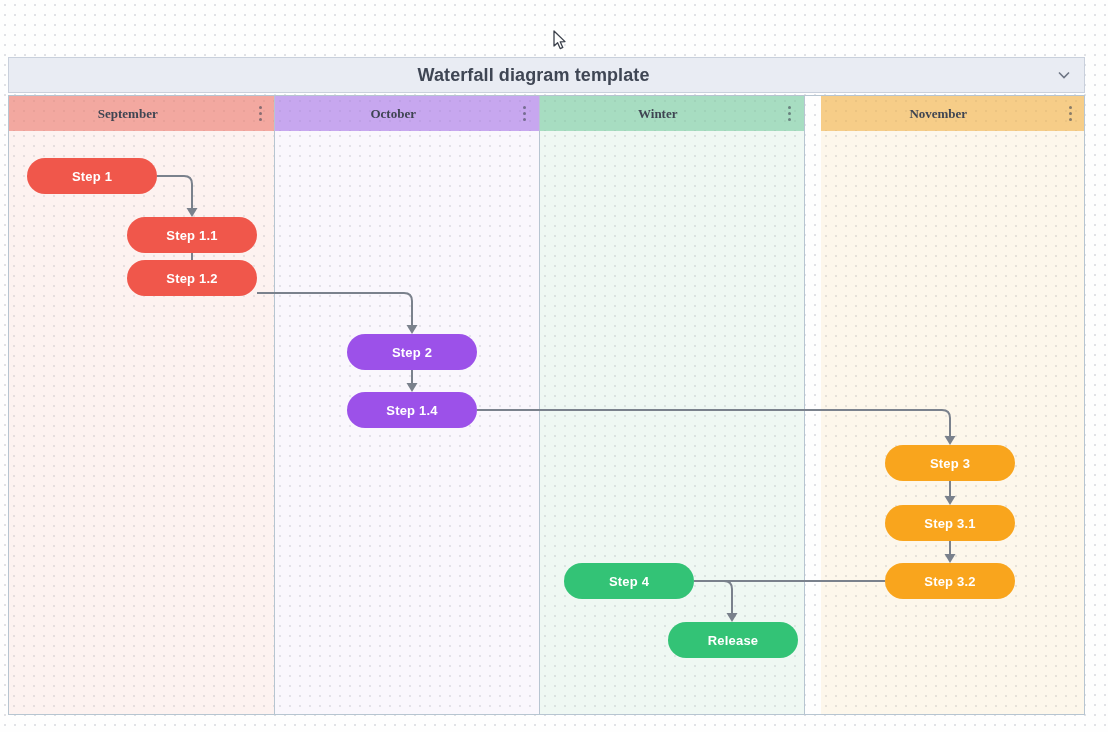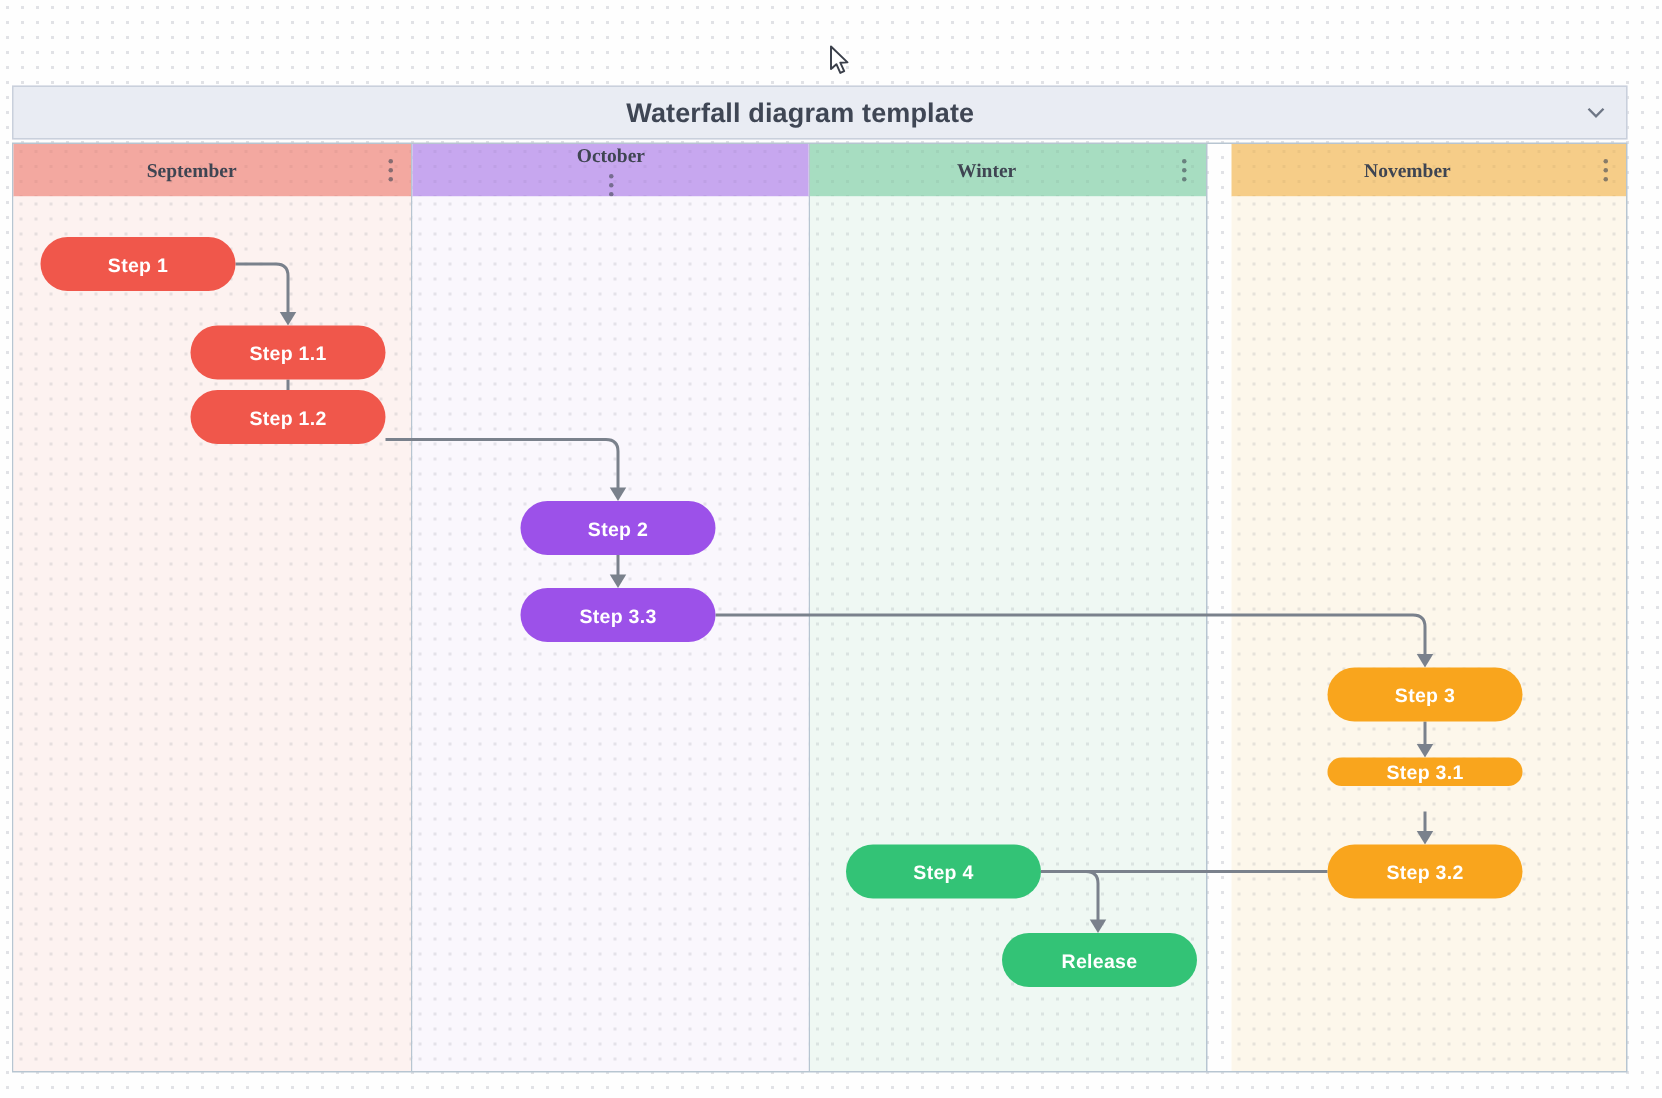--- a/index.html
+++ b/index.html
@@ -93,21 +93,21 @@
           <span class="col-label">September</span>
           <span class="kebab">
             <span class="dot"></span>
             <span class="dot"></span>
             <span class="dot"></span>
           </span>
         </div>
         <div class="col-body" style="background-color: rgb(253, 242, 240);"></div>
       </div>
       <div class="col" style="width: 269px;">
-        <div class="col-header" style="background-color: rgb(199, 167, 239); flex-direction: column;">
+        <div class="col-header" style="background-color: rgb(199, 167, 239);">
           <span class="col-label">October</span>
           <span class="kebab">
             <span class="dot"></span>
             <span class="dot"></span>
             <span class="dot"></span>
           </span>
         </div>
         <div class="col-body" style="background-color: rgb(250, 247, 253);"></div>
       </div>
       <div class="col" style="width: 269px;">
@@ -152,23 +152,23 @@
       <path d="M694 581 H885" fill="none" stroke="#7a818c" stroke-width="2"></path>
       <path d="M694 581 H724 Q732 581 732 589 V614" fill="none" stroke="#7a818c" stroke-width="2"></path>
       <polygon points="726.5,613 737.5,613 732,622" fill="#7a818c"></polygon>
     </svg>
 
   <div id="nodes-layer">
       <div class="node" style="left: 27px; top: 158px; width: 130px; height: 36px; background: rgb(240, 87, 75);">Step 1</div>
       <div class="node" style="left: 127px; top: 217px; width: 130px; height: 36px; background: rgb(240, 87, 75);">Step 1.1</div>
       <div class="node" style="left: 127px; top: 260px; width: 130px; height: 36px; background: rgb(240, 87, 75);">Step 1.2</div>
       <div class="node" style="left: 347px; top: 334px; width: 130px; height: 36px; background: rgb(156, 81, 233);">Step 2</div>
-      <div class="node" style="left: 347px; top: 392px; width: 130px; height: 36px; background: rgb(156, 81, 233);">Step 3.3</div>
+      <div class="node" style="left: 347px; top: 392px; width: 130px; height: 36px; background: rgb(156, 81, 233);">Step 1.4</div>
       <div class="node" style="left: 885px; top: 445px; width: 130px; height: 36px; background: rgb(249, 165, 29);">Step 3</div>
-      <div class="node" style="left: 885px; top: 505px; width: 130px; height: 19px; background: rgb(249, 165, 29);">Step 3.1</div>
+      <div class="node" style="left: 885px; top: 505px; width: 130px; height: 36px; background: rgb(249, 165, 29);">Step 3.1</div>
       <div class="node" style="left: 885px; top: 563px; width: 130px; height: 36px; background: rgb(249, 165, 29);">Step 3.2</div>
       <div class="node" style="left: 564px; top: 563px; width: 130px; height: 36px; background: rgb(51, 195, 118);">Step 4</div>
       <div class="node" style="left: 668px; top: 622px; width: 130px; height: 36px; background: rgb(51, 195, 118); text-align: right;">Release</div>
     </div>
 
   <svg id="cursor" width="16" height="22" viewBox="0 0 16 22" style="left: 552px; top: 30px;">
     <path d="M2 1 L2 16 L5.6 12.8 L8.2 18.6 L10.8 17.4 L8.2 11.8 L13 11.6 Z" fill="#ffffff" stroke="#3a3f4a" stroke-width="1.3" stroke-linejoin="round"></path>
   </svg>
 
 </div>

